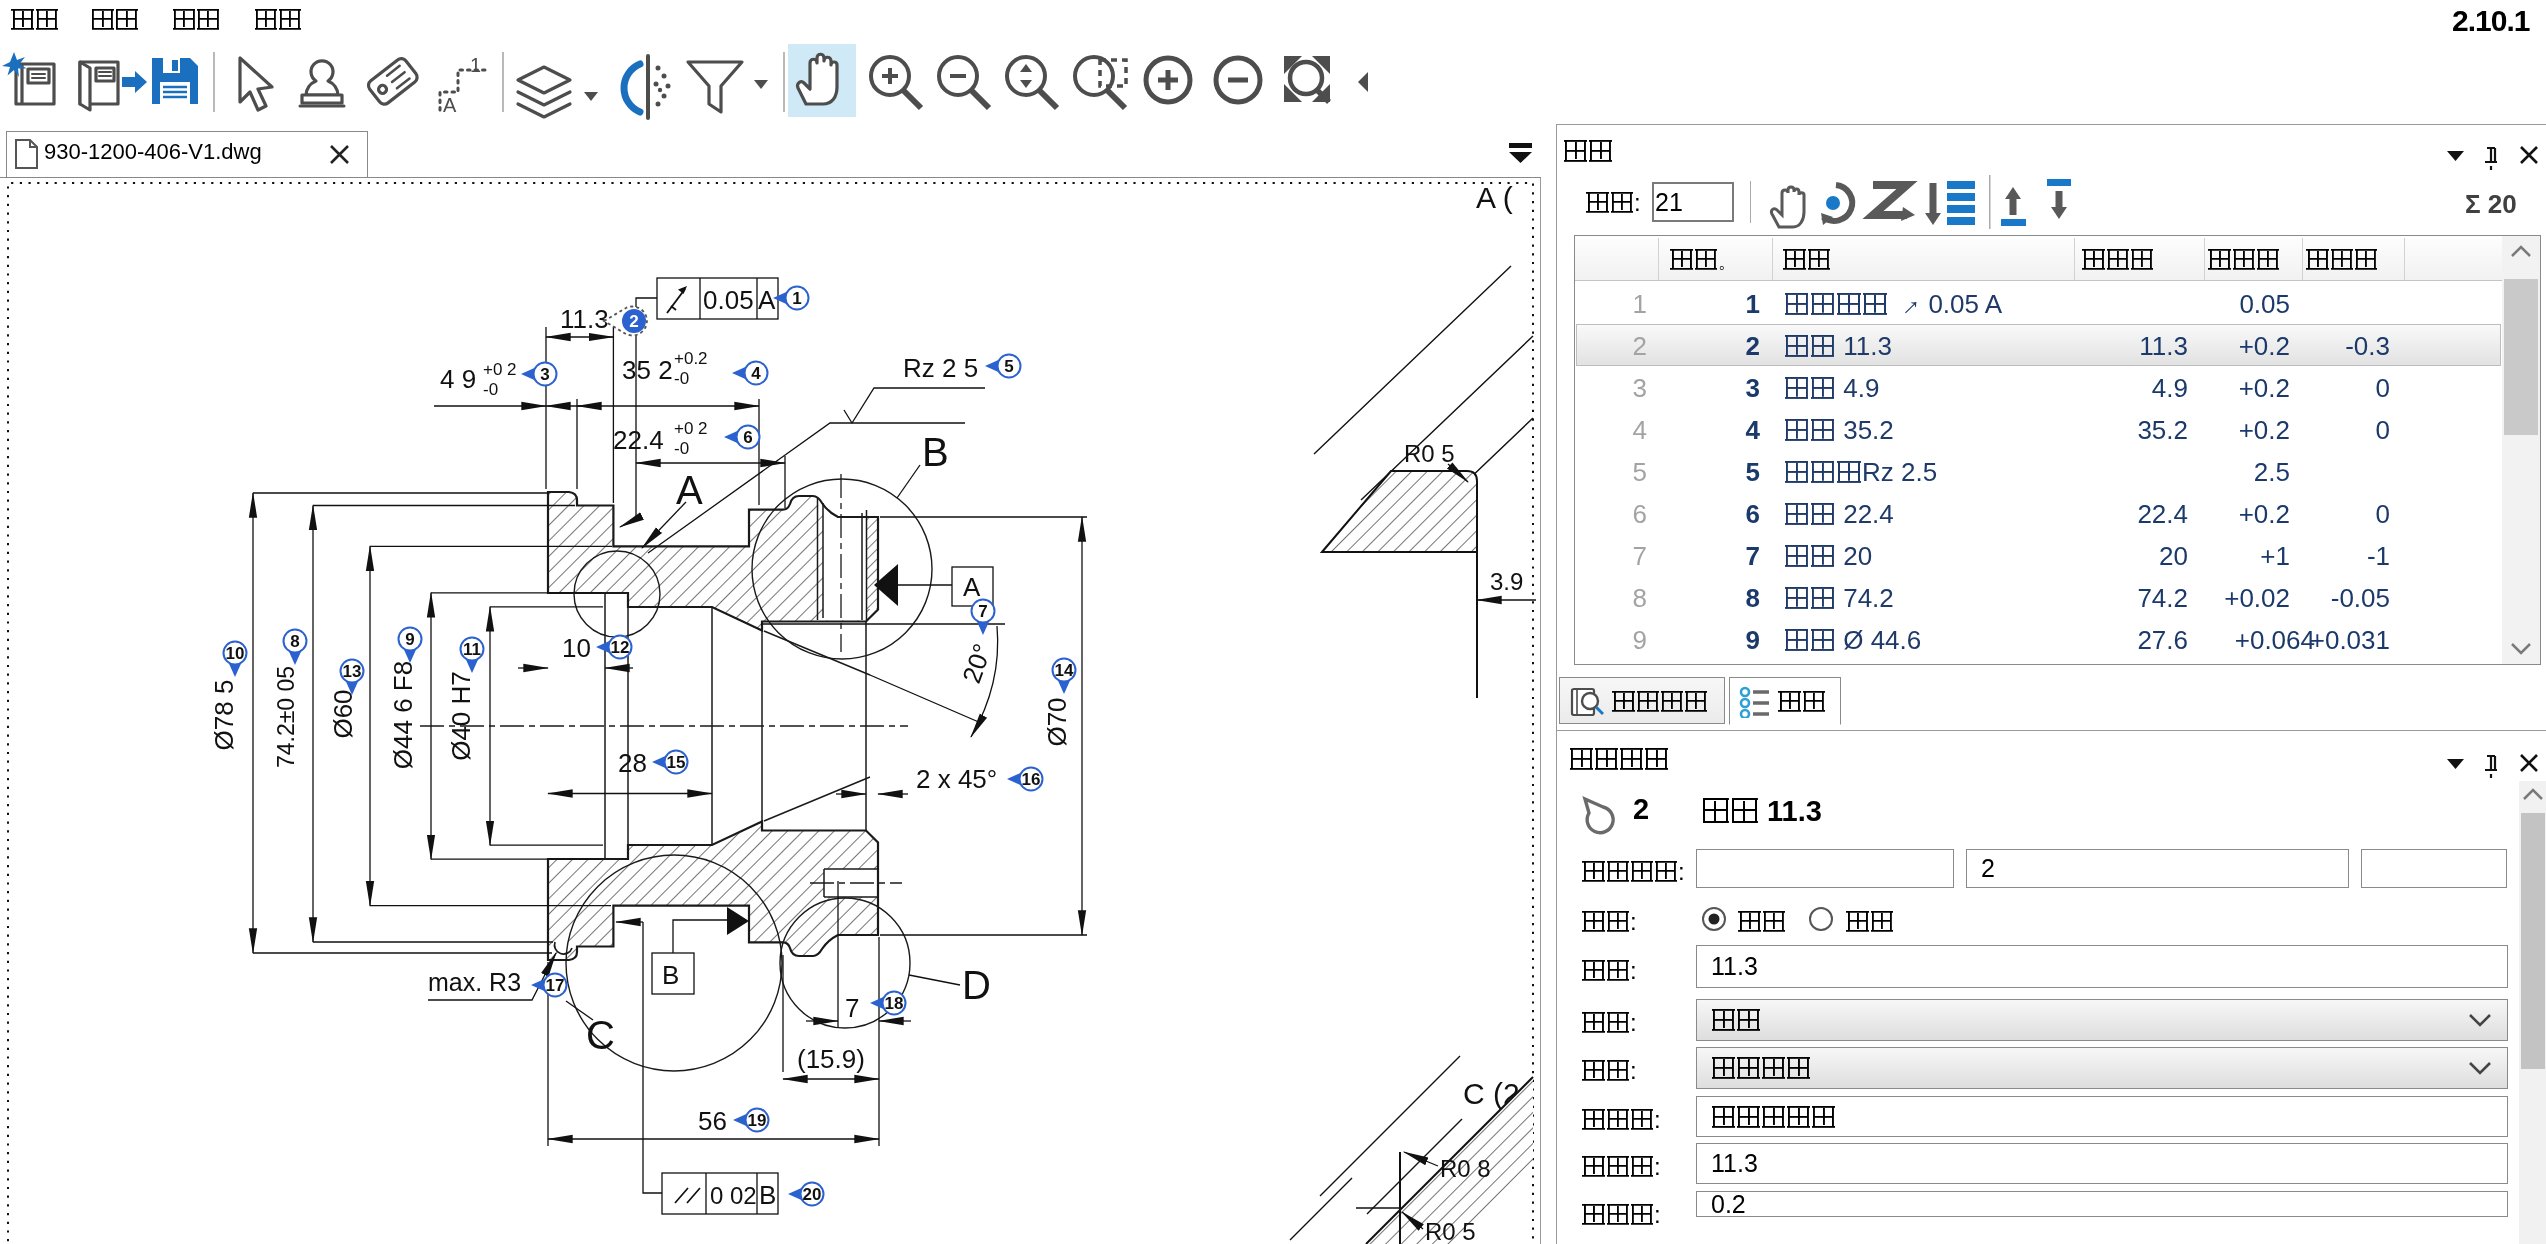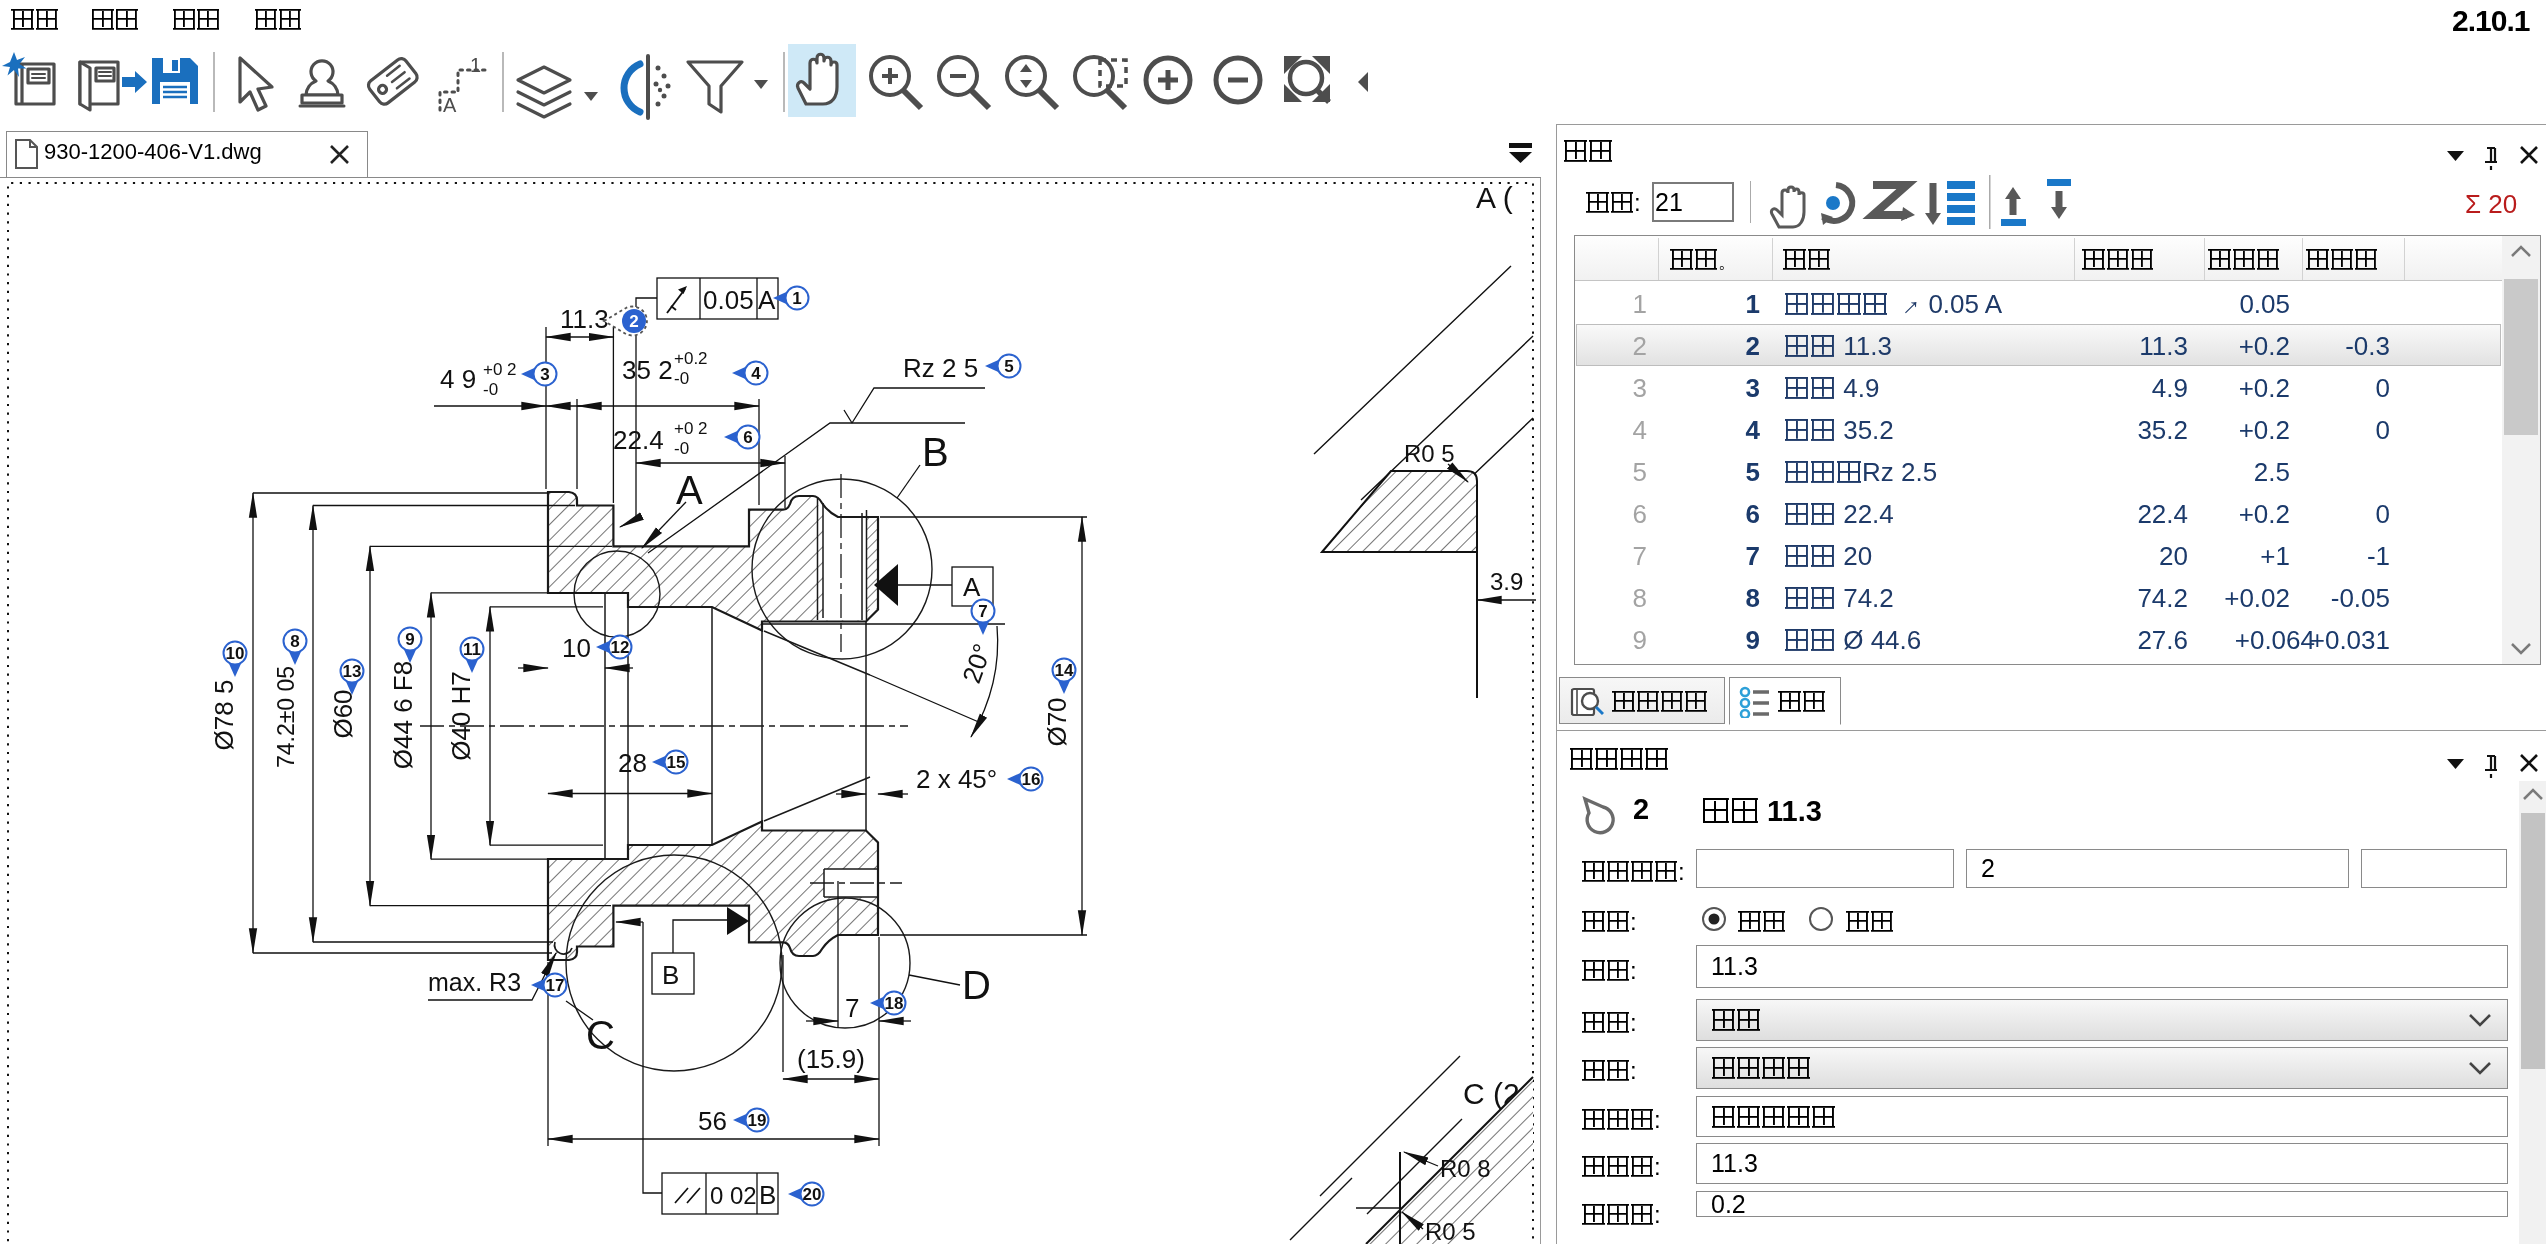--- a/index.html
+++ b/index.html
@@ -491,21 +491,21 @@
     <rect x="228" y="4" width="1.5" height="54" fill="#aaa"></rect>
 
     <path d="M252 28 v16" stroke="#595959" stroke-width="7" fill="none"></path>
       <path d="M244 28 h16 l-8 -12 z" fill="#595959"></path>
       <rect x="240" y="48" width="25" height="7" fill="#1a78c8"></rect>
 
     <rect x="286" y="8" width="25" height="7" fill="#1a78c8"></rect>
       <path d="M298 20 v16" stroke="#595959" stroke-width="7" fill="none"></path>
       <path d="M290 36 h16 l-8 12 z" fill="#595959"></path>
   </svg>
-  <div class="abs" style="left:908px;top:64px;font-size:26px;font-weight:normal;color:#b91c1c">Σ 20</div>
+  <div class="abs" style="left:908px;top:64px;font-size:26px;font-weight:bold;color:#404040">Σ 20</div>
 
   <div class="abs" style="left:17px;top:110px;width:967px;height:430px;border:1px solid #8a8a8a;font-size:26px">
     <div class="abs" style="left:0;top:0;width:965px;height:45px;background:linear-gradient(#fefefe,#f1f1f1);border-bottom:1px solid #c4c4c4"></div>
     <div class="abs" style="left:83px;top:2px;width:1px;height:42px;background:#d2d2d2"></div>
     <div class="abs" style="left:197px;top:2px;width:1px;height:42px;background:#d2d2d2"></div>
     <div class="abs" style="left:499px;top:2px;width:1px;height:42px;background:#d2d2d2"></div>
     <div class="abs" style="left:629px;top:2px;width:1px;height:42px;background:#d2d2d2"></div>
     <div class="abs" style="left:727px;top:2px;width:1px;height:42px;background:#d2d2d2"></div>
     <div class="abs" style="left:829px;top:2px;width:1px;height:42px;background:#d2d2d2"></div>
     <div class="abs" style="left:95px;top:10px;font-size:24px;color:#000"><span class="z"></span><span class="z"></span><span style="font-size:18px">。</span></div>

